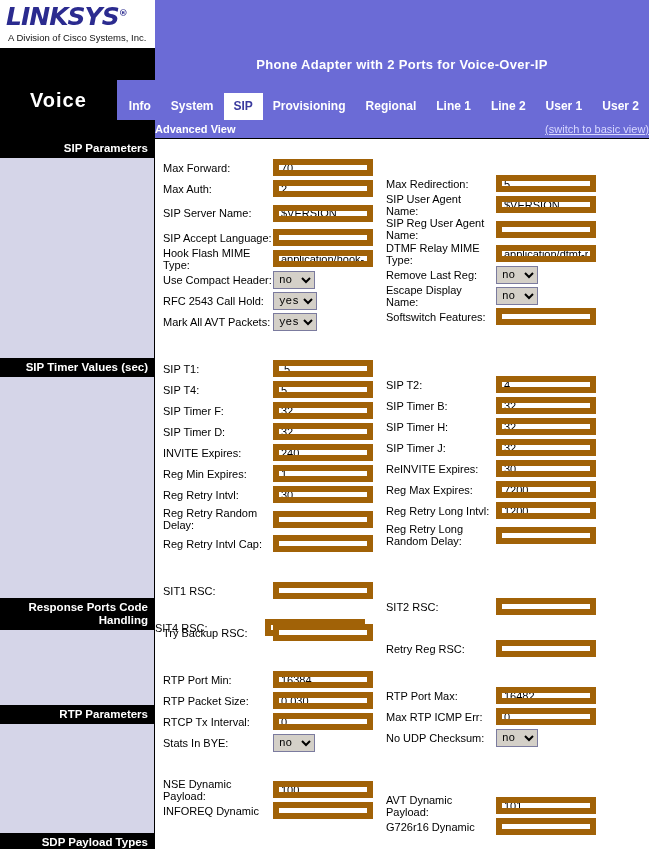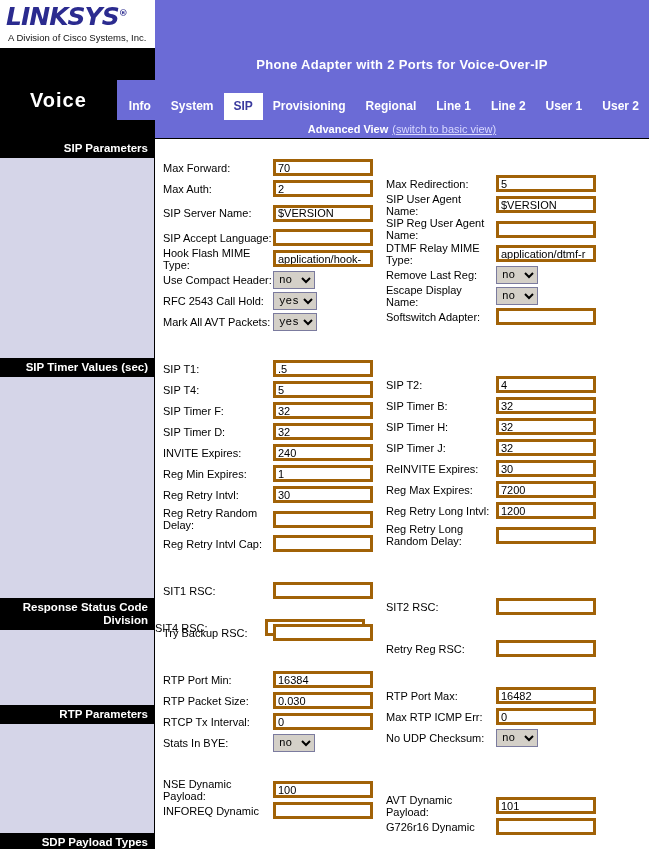--- a/index.html
+++ b/index.html
@@ -124,21 +124,21 @@
     background: #000000;
   }
   .adv-right {
     flex: 1;
     background: #6b6bd6;
     color: #ffffff;
     font-size: 11px;
     font-weight: bold;
     display: flex;
     align-items: center;
-    justify-content: center;
+    justify-content: space-between;
   }
   .adv-link {
     color: #d8d8ff;
     font-weight: normal;
     margin-left: 4px;
     text-decoration: underline;
     cursor: pointer;
   }
   
   .body {
@@ -184,21 +184,21 @@
   .cell.left { width: 231px; padding-left: 8px; }
   .cell.right { width: 215px; margin-top: 32px; }
   .lbl {
     font-size: 11px;
     color: #000000;
     width: 110px;
     line-height: 12px;
     flex-shrink: 0;
   }
   .fld {
-    border: 3px solid #a16207;
+    border: 6px solid #a16207;
     background: #ffffff;
     font-size: 11px;
     font-family: "Liberation Sans", sans-serif;
     height: 17px;
     box-sizing: border-box;
     padding: 1px 2px;
     width: 100px;
     color: #000;
     outline: none;
   }
@@ -255,21 +255,21 @@
       <span class="adv-link">(switch to basic view)</span>
     </div>
   </div>
 
   <div class="body">
     <div class="leftcol" id="leftcol">
         <div class="sect-label">SIP Parameters</div>
         <div class="spacer" style="height: 200px;"></div>
         <div class="sect-label">SIP Timer Values (sec)</div>
         <div class="spacer" style="height: 221px;"></div>
-        <div class="sect-label">Response Status Code Division</div>
+        <div class="sect-label">Response Ports Code Handling</div>
         <div class="spacer" style="height: 75px;"></div>
         <div class="sect-label">RTP Parameters</div>
         <div class="spacer" style="height: 109px;"></div>
         <div class="sect-label">SDP Payload Types</div>
       </div>
     <div class="rightcol" id="rightcol">
         <div class="grid-sect">
           <div style="height: 18px;"></div>
           <div class="row">
             <div class="cell left">
@@ -330,21 +330,21 @@
               <div class="lbl">Escape Display Name:</div>
               <select class="sel"><option>no</option></select>
             </div>
           </div>
           <div class="row">
             <div class="cell left">
               <div class="lbl">RFC 2543 Call Hold:</div>
               <select class="sel"><option>yes</option></select>
             </div>
             <div class="cell right">
-              <div class="lbl">Softswitch Adapter:</div>
+              <div class="lbl">Softswitch Features:</div>
               <input type="text" class="fld w100" style="">
             </div>
           </div>
           <div class="row">
             <div class="cell left">
               <div class="lbl">Mark All AVT Packets:</div>
               <select class="sel"><option>yes</option></select>
             </div>
             <div class="cell right"></div>
           </div>

